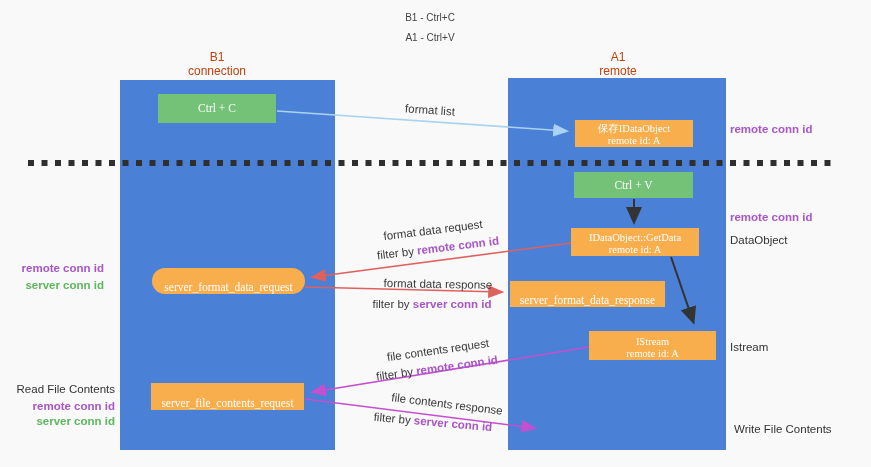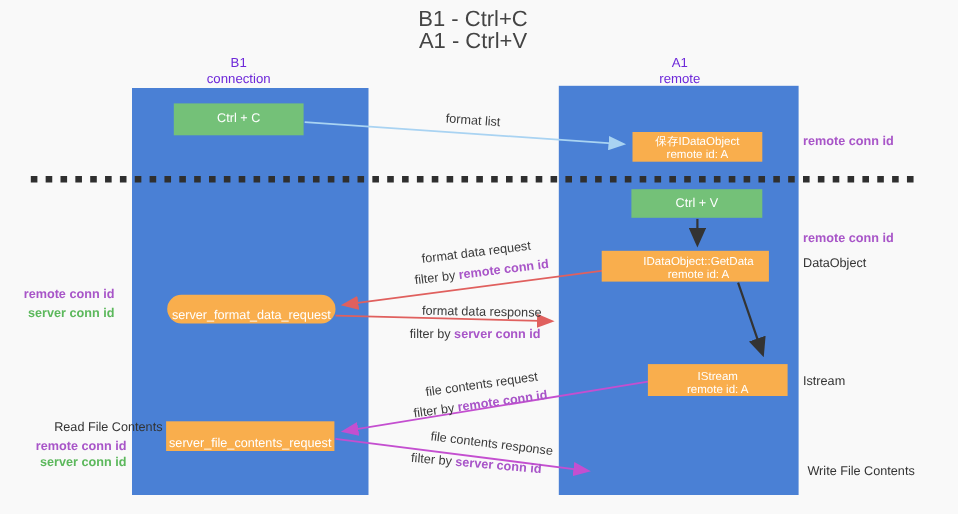--- a/index.html
+++ b/index.html
@@ -6,42 +6,42 @@
   #stage{
     position:relative;width:871px;height:467px;overflow:hidden;
     background:#f9f9f9;
     font-family:"Liberation Sans", sans-serif;
     color:#333;
   }
   .abs{position:absolute;}
   .lane{background:#4A80D5;}
   .title{
     left:300px;top:8px;width:260px;text-align:center;
-    font-size:20px;line-height:20px;color:#444;
+    font-size:10px;line-height:20px;color:#444;
   }
   .lane-header{
-    width:120px;text-align:center;font-size:12px;line-height:14px;color:#6d28d9;
+    width:120px;text-align:center;font-size:12px;line-height:14px;color:#c2410c;
   }
   .box{
     display:flex;flex-direction:column;align-items:center;justify-content:center;
-    color:#fff;text-align:center;font-size:11.5px;line-height:13px;
+    color:#fff;text-align:center;font-size:11.5px;line-height:13px;font-family:Liberation Serif, serif;
   }
   .box.small{font-size:10.5px;line-height:12px;}
   .box.green{background:#74C178;}
   .box.orange{background:#F9AE4D;justify-content:flex-end;}
   .alabel{
     white-space:nowrap;font-size:11.5px;color:#3a3a3a;
     transform:translate(-50%,-50%);
   }
   .alabel .flt-purple{color:#A855C8;font-weight:700;}
   .alabel .flt-green{color:#A855C8;font-weight:700;}
   .side-label{white-space:nowrap;font-size:11.5px;}
   .side-label.purple{color:#A855C8;font-weight:700;}
   .side-label.green{color:#5CB85C;font-weight:700;}
-  .side-label.dark{color:#333;text-align:center;}
+  .side-label.dark{color:#333;}
   .rightcol{text-align:right;}
   svg{position:absolute;left:0;top:0;}
 </style>
 </head>
 <body>
 
 <div id="stage">
 
   <div class="abs lane" style="left:120px;top:80px;width:215px;height:370px;"></div>
   <div class="abs lane" style="left:508px;top:78px;width:218px;height:372px;"></div>
@@ -99,29 +99,32 @@
 
   <div class="abs box orange small" style="left:575px;top:120px;width:118px;height:27px;">
     <div>保存IDataObject</div>
     <div>remote id: A</div>
   </div>
 
   <div class="abs box green" style="left:574px;top:172px;width:119px;height:26px;">
     <div>Ctrl + V</div>
   </div>
 
-  <div class="abs box orange small" style="left:547px;top:228px;width:128px;height:28px;padding-left:24px;">
+  <div class="abs box orange small" style="left:571px;top:228px;width:128px;height:28px;">
     <div>IDataObject::GetData</div>
     <div>remote id: A</div>
   </div>
 
   <div class="abs box orange" style="left:152px;top:268px;width:153px;height:26px;border-radius:13px;">
     <div>server_format_data_request</div>
   </div>
 
+  <div class="abs box orange" style="left:510px;top:281px;width:155px;height:26px;">
+    <div>server_format_data_response</div>
+  </div>
 
   <div class="abs box orange small" style="left:589px;top:331px;width:127px;height:29px;">
     <div>IStream</div>
     <div>remote id: A</div>
   </div>
 
   <div class="abs box orange" style="left:151px;top:383px;width:153px;height:27px;">
     <div>server_file_contents_request</div>
   </div>
 
@@ -149,17 +152,17 @@
   </div>
 
   <div class="abs side-label purple" style="left:730px;top:123px;">remote conn id</div>
   <div class="abs side-label purple" style="left:730px;top:211px;">remote conn id</div>
   <div class="abs side-label dark" style="left:730px;top:234px;">DataObject</div>
   <div class="abs side-label dark" style="left:730px;top:341px;">Istream</div>
   <div class="abs side-label dark" style="left:734px;top:423px;">Write File Contents</div>
 
   <div class="abs side-label purple rightcol" style="left:0;width:104px;top:262px;">remote conn id</div>
   <div class="abs side-label green rightcol" style="left:0;width:104px;top:279px;">server conn id</div>
-  <div class="abs side-label dark rightcol" style="left:0;width:115px;top:383px;padding-left:41px;">Read File Contents</div>
+  <div class="abs side-label dark rightcol" style="left:0;width:115px;top:383px;">Read File Contents</div>
   <div class="abs side-label purple rightcol" style="left:0;width:115px;top:400px;">remote conn id</div>
   <div class="abs side-label green rightcol" style="left:0;width:115px;top:415px;">server conn id</div>
 
 </div>
 
 </body></html>

